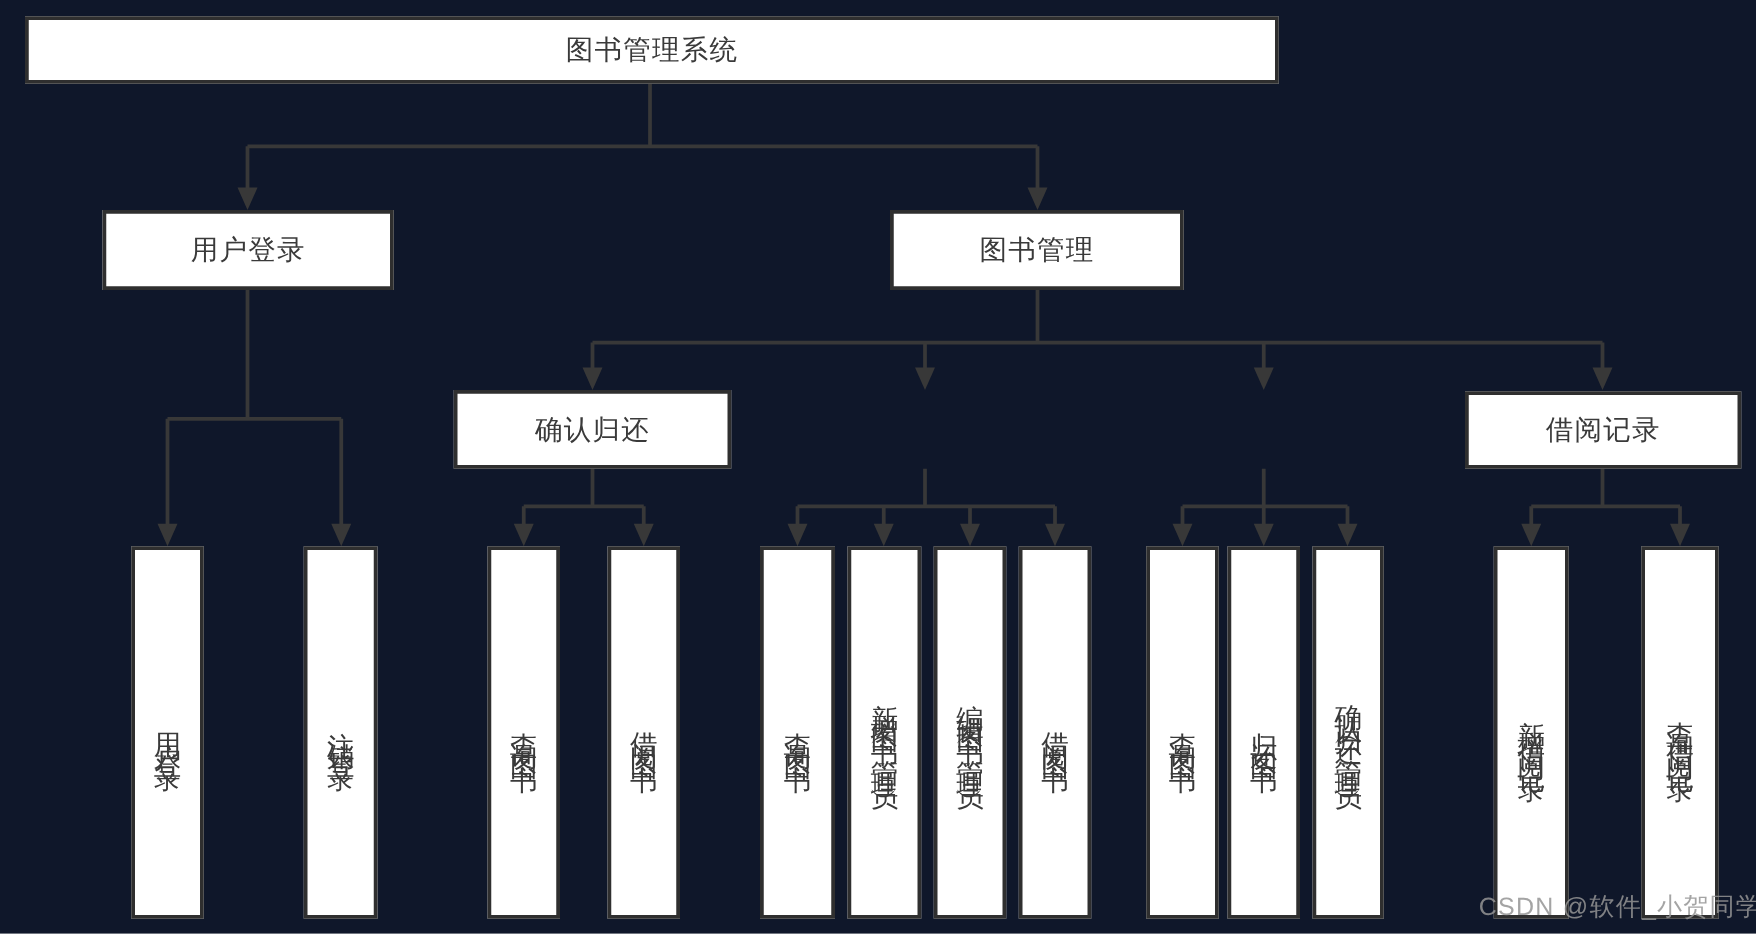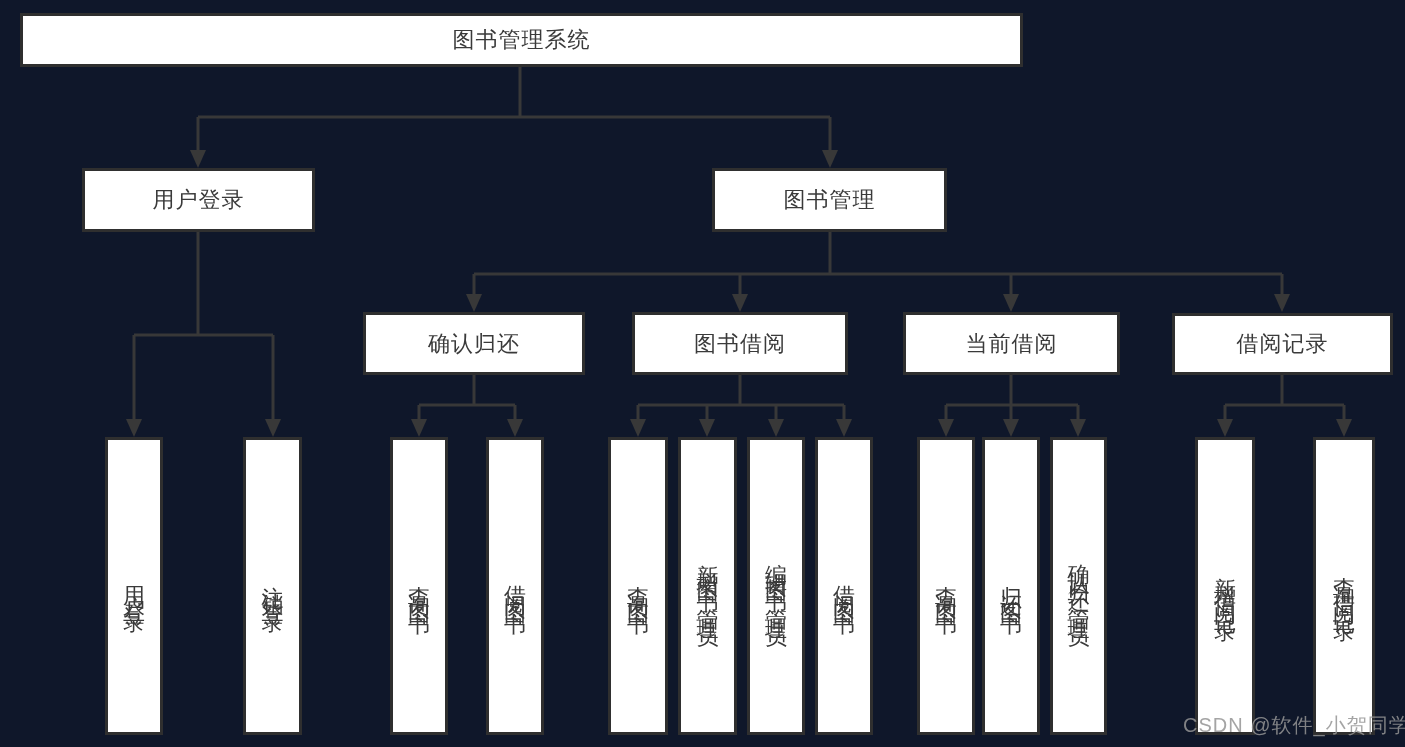--- a/index.html
+++ b/index.html
@@ -82,26 +82,20 @@
   <div class="box hbox" style="left:82px;top:168px;width:233px;height:64px">
     <span class="lbl">用户登录</span>
   </div>
   <div class="box hbox" style="left:712px;top:168px;width:235px;height:64px">
     <span class="lbl">图书管理</span>
   </div>
 
   <div class="box hbox" style="left:363px;top:312px;width:222px;height:63px">
     <span class="lbl">确认归还</span>
   </div>
-  <div class="box hbox" style="left:632px;top:312px;width:216px;height:63px">
-    <span class="lbl">图书借阅</span>
-  </div>
-  <div class="box hbox" style="left:903px;top:312px;width:217px;height:63px">
-    <span class="lbl">当前借阅</span>
-  </div>
   <div class="box hbox" style="left:1172px;top:313px;width:221px;height:62px">
     <span class="lbl">借阅记录</span>
   </div>
 
   <div class="box vbox" style="left:105px;width:58px">
     <span class="lbl">用户登录</span>
   </div>
   <div class="box vbox" style="left:243px;width:59px">
     <span class="lbl">注销登录</span>
   </div>

